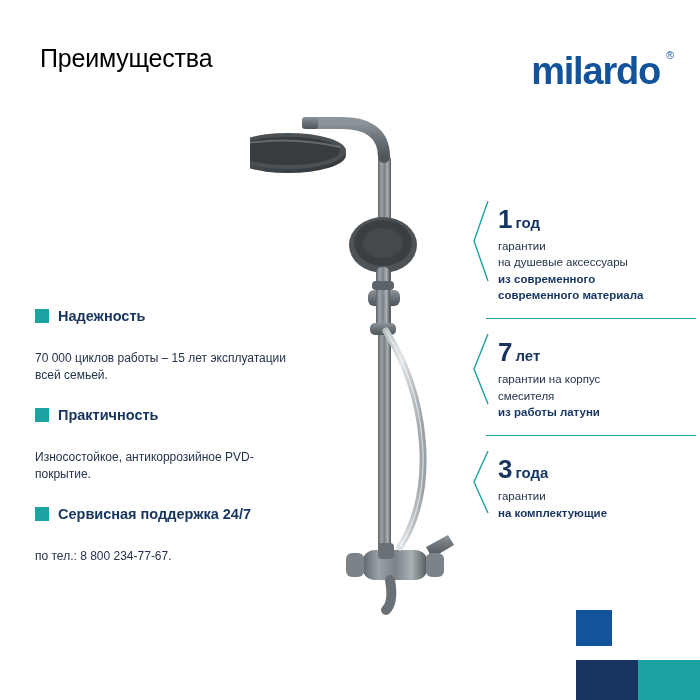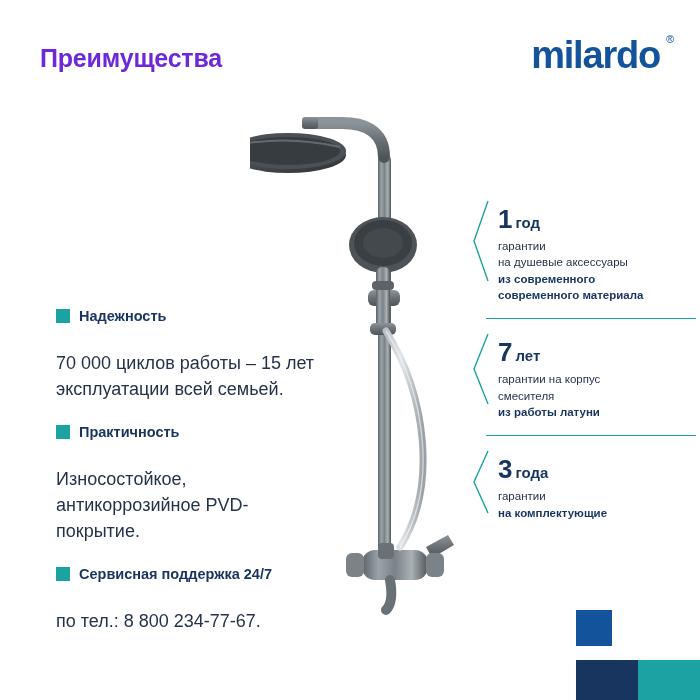--- a/index.html
+++ b/index.html
@@ -21,30 +21,30 @@
   }
 
   
   .title {
     position: absolute;
     left: 40px;
     top: 42px;
     width: 330px;
     font-size: 25px;
     line-height: 1.32;
-    font-weight: bold;
-    color: #6d28d9;
+    font-weight: normal;
+    color: #000000;
     letter-spacing: -0.2px;
   }
 
   
   .brand {
     position: absolute;
     right: 40px;
-    top: 36px;
+    top: 52px;
     text-align: right;
   }
   .brand-word {
     font-size: 38px;
     font-weight: bold;
     color: #13539c;
     letter-spacing: -1.2px;
     line-height: 1;
     display: inline-block;
     position: relative;
@@ -54,21 +54,21 @@
     top: -2px;
     right: -13px;
     font-size: 11px;
     font-weight: normal;
     color: #13539c;
   }
 
   
   .features {
     position: absolute;
-    left: 56px;
+    left: 35px;
     top: 308px;
     width: 270px;
   }
   .feature {
     margin-bottom: 22px;
   }
   .feature-head {
     display: flex;
     align-items: center;
     margin-bottom: 7px;
@@ -79,21 +79,21 @@
     background: #1aa3a0;
     margin-right: 9px;
     flex: none;
   }
   .feature-title {
     font-size: 14.5px;
     font-weight: bold;
     color: #17355f;
   }
   .feature-text {
-    font-size: 18px;
+    font-size: 12px;
     line-height: 1.45;
     color: #25334a;
     padding-left: 0px;
     margin-top: 26px;
   }
 
   
   .warranties {
     position: absolute;
     right: 8px;

